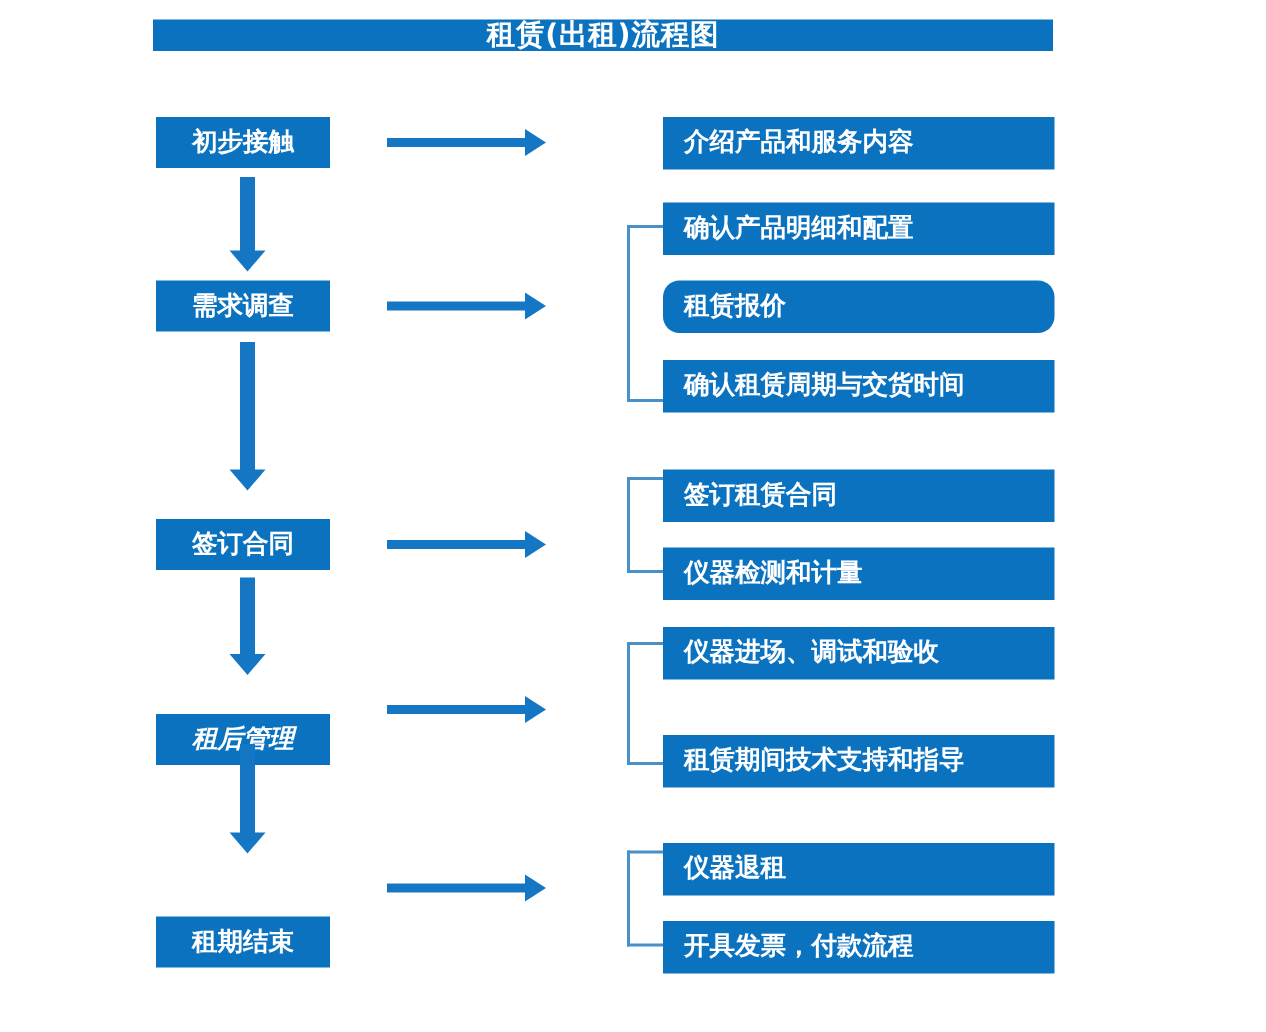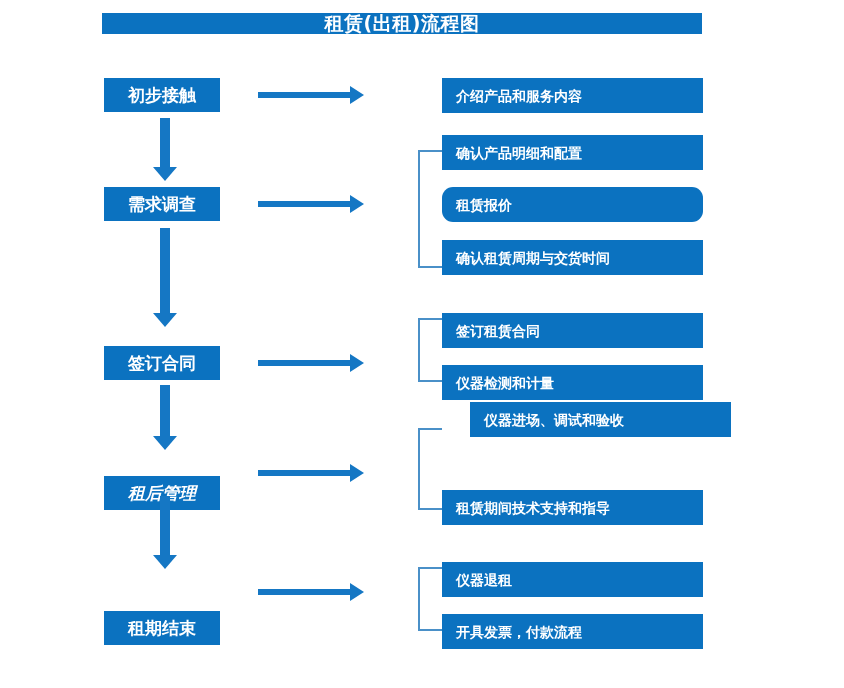--- a/index.html
+++ b/index.html
@@ -44,21 +44,21 @@
     justify-content: center;
     font-size: 17px;
     left: 104px;
   }
   .detail-box {
     left: 442px;
     width: 261px;
     height: 35px;
     justify-content: flex-start;
     padding-left: 14px;
-    font-size: 14px;
+    font-size: 17px;
   }
   
   .v-arrow {
     position: absolute;
     left: 160px;
     width: 10px;
     background: #1577c4;
   }
   .v-arrow::after {
     content: "";
@@ -139,21 +139,21 @@
   <div class="box detail-box" style="top:135px;">确认产品明细和配置</div>
 
   <div class="box detail-box" style="top:187px;border-radius:11px;">租赁报价</div>
 
   <div class="box detail-box" style="top:240px;">确认租赁周期与交货时间</div>
 
   <div class="box detail-box" style="top:313px;">签订租赁合同</div>
 
   <div class="box detail-box" style="top:365px;text-align:center;">仪器检测和计量</div>
 
-  <div class="box detail-box" style="top:402px;margin-left:28px;">仪器进场、调试和验收</div>
+  <div class="box detail-box" style="top:418px;">仪器进场、调试和验收</div>
 
   <div class="box detail-box" style="top:490px;">租赁期间技术支持和指导</div>
 
   <div class="box detail-box" style="top:562px;text-align:right;">仪器退租</div>
 
   <div class="box detail-box" style="top:614px;">开具发票，付款流程</div>
 
 </div>
 
 </body></html>

